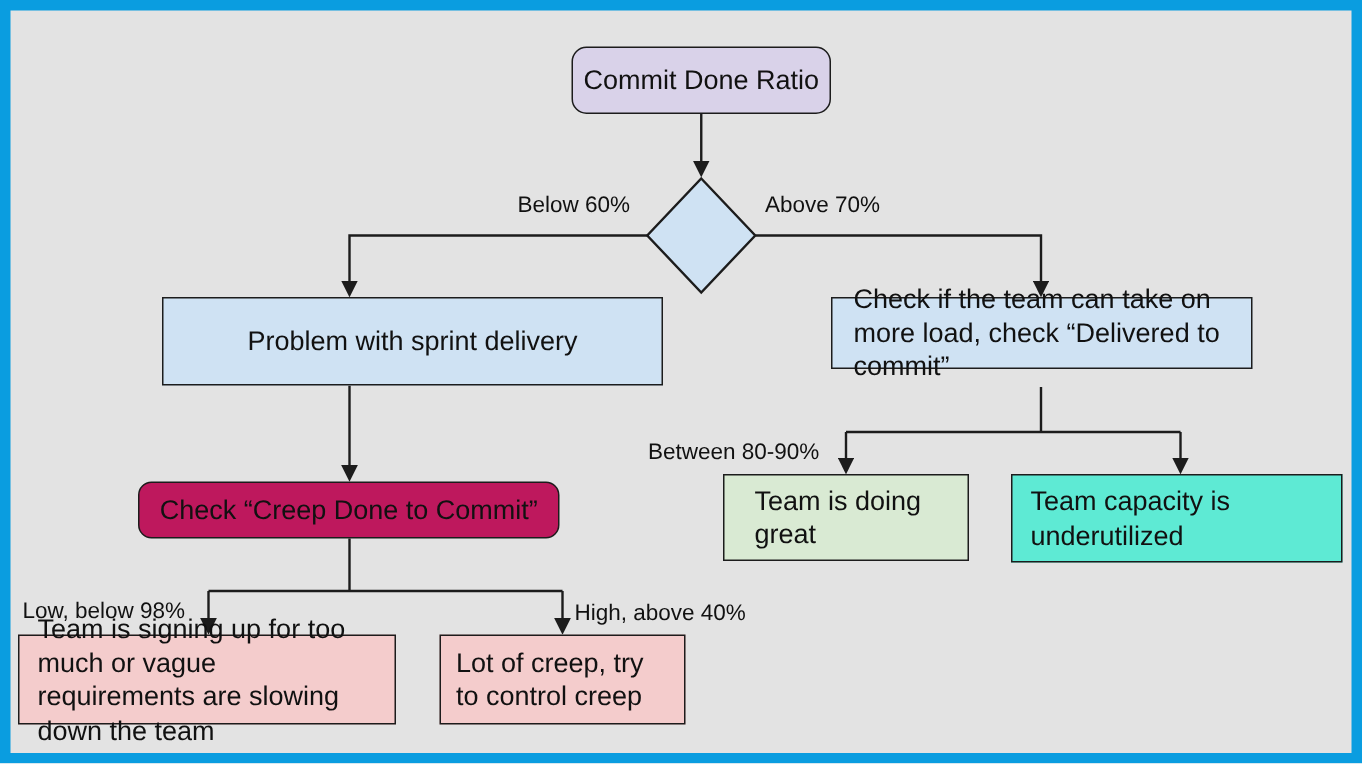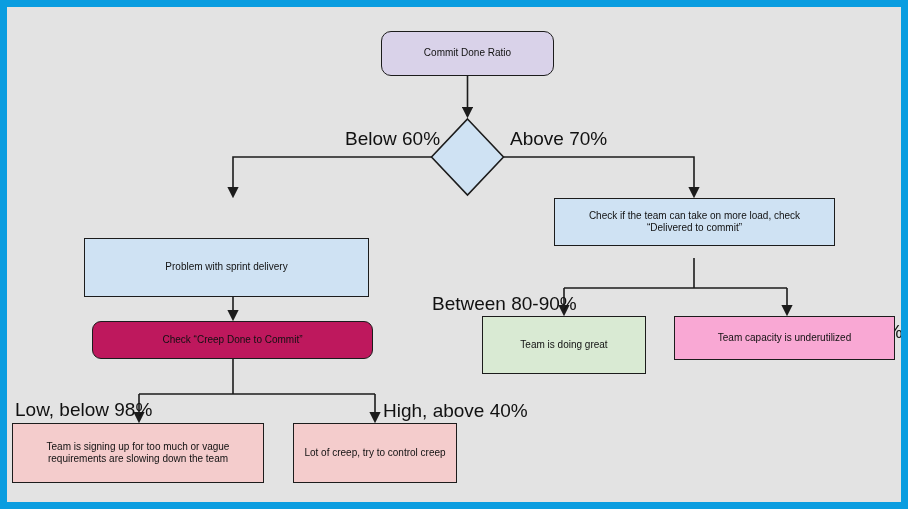--- a/index.html
+++ b/index.html
@@ -4,33 +4,33 @@
 <style>
   html,body{margin:0;padding:0;background:#fff;}
   .canvas{
     position:relative;width:908px;height:509px;background:#e3e3e3;
     overflow:hidden;font-family:"Liberation Sans",sans-serif;color:#111;
   }
   .frame{position:absolute;inset:0;border:7px solid #0a9de0;pointer-events:none;z-index:10;}
   .edges{position:absolute;inset:0;z-index:1;}
   .node{
     position:absolute;display:flex;align-items:center;justify-content:center;
-    text-align:center;border:1.6px solid #1c1c1c;font-size:10px;line-height:1.25;
+    text-align:left;border:1.6px solid #1c1c1c;font-size:18px;line-height:1.25;
     box-sizing:border-box;z-index:2;padding:2px 12px;
   }
-  .edge-label{position:absolute;font-size:19px;white-space:nowrap;z-index:2;}
+  .edge-label{position:absolute;font-size:15px;white-space:nowrap;z-index:2;}
 
   .n-root{left:381px;top:31px;width:173px;height:45px;border-radius:10px;background:#d9d2e9;padding:2px 4px;}
-  .n-problem{left:84px;top:198px;width:285px;height:59px;background:#cfe2f3;margin-top:40px;}
+  .n-problem{left:108px;top:198px;width:334px;height:59px;background:#cfe2f3;}
   .n-checkload{left:554px;top:198px;width:281px;height:48px;background:#cfe2f3;padding:2px 14px;}
   .n-checkcreep{left:92px;top:321px;width:281px;height:38px;border-radius:9px;background:#be185d;}
   .n-lowout{left:12px;top:423px;width:252px;height:60px;background:#f4cccc;}
   .n-highout{left:293px;top:423px;width:164px;height:60px;background:#f4cccc;padding:2px 10px;}
   .n-great{left:482px;top:316px;width:164px;height:58px;background:#d9ead3;padding:2px 20px;}
-  .n-under{left:674px;top:316px;width:221px;height:44px;background:#f9a8d4;}
+  .n-under{left:674px;top:316px;width:221px;height:59px;background:#5eead4;}
 
   .l-below60{left:345px;top:128px;}
   .l-above70{left:510px;top:128px;}
   .l-low25{left:15px;top:399px;}
   .l-high40{left:383px;top:400px;}
   .l-between{left:432px;top:293px;}
   .l-above120{left:795px;top:294px;margin-top:27px;}
 </style>
 </head>
 <body>

